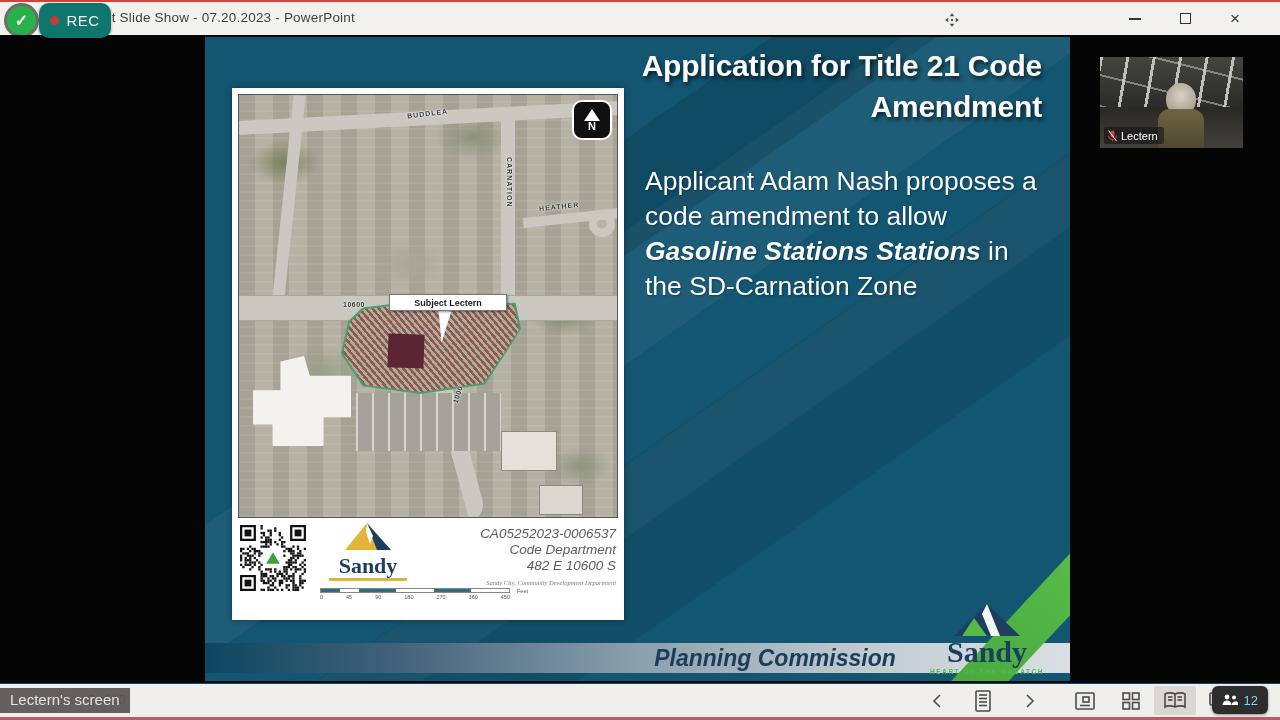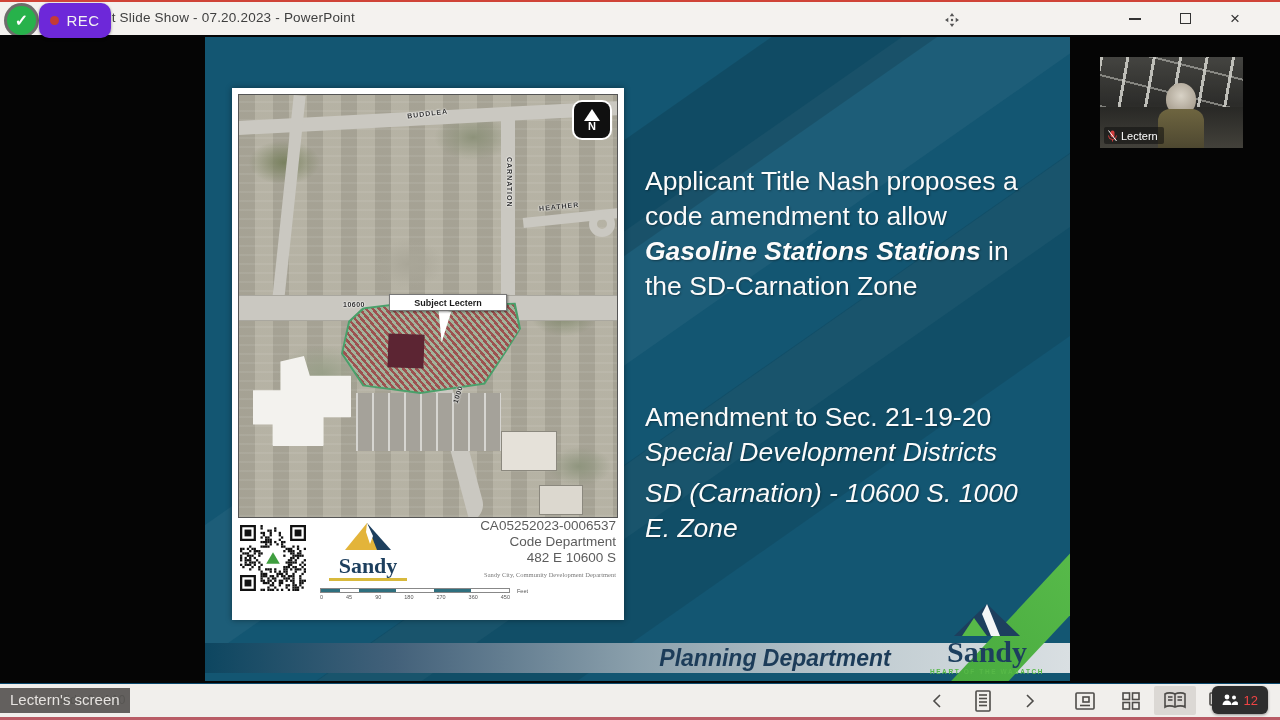--- a/index.html
+++ b/index.html
@@ -16,21 +16,21 @@
   .move-cursor { position:absolute; left:944px; top:10px; width:16px; height:16px; }
   .win-btn { position:absolute; top:0; width:46px; height:33px; display:flex; align-items:center; justify-content:center; color:#333; }
   .win-min { left:1112px; } .win-max { left:1162px; } .win-close { left:1212px; font-size:17px; }
   .min-glyph { width:12px; height:2px; background:#333; }
   .max-glyph { width:11px; height:11px; border:1.5px solid #333; }
 
   
   .shield-badge { position:absolute; left:7px; top:6px; width:29px; height:29px; border-radius:50%;
     background:#27b24b; color:#fff; font-size:16px; font-weight:bold; display:flex; align-items:center; justify-content:center;
     box-shadow:0 0 0 3px rgba(0,0,0,.55); z-index:30; }
-  .rec-pill { position:absolute; left:39px; top:3px; width:72px; height:35px; background:#6d28d9; border-radius:10px;
+  .rec-pill { position:absolute; left:39px; top:3px; width:72px; height:35px; background:#0f766e; border-radius:10px;
     display:flex; align-items:center; justify-content:center; gap:7px; z-index:29; box-shadow:0 1px 3px rgba(0,0,0,.4); }
   .rec-dot { width:9px; height:9px; border-radius:50%; background:#c43b36; }
   .rec-text { color:#f2f2f2; font-size:15px; letter-spacing:.5px; }
 
   
   .stage { position:absolute; left:0; top:35px; width:1280px; height:648px; background:#050505; }
 
   
   .slide { position:absolute; left:205px; top:2px; width:865px; height:644px; background:#135672; overflow:hidden; }
   .stripe { position:absolute; transform:rotate(-35deg); }
@@ -120,21 +120,21 @@
   .map-footer { position:relative; width:380px; height:90px; background:#fff; }
   .qr { position:absolute; left:2px; top:7px; width:66px; height:66px; }
   .map-sandy { position:absolute; left:80px; top:4px; width:100px; text-align:center; }
   .map-sandy-word { color:#1d3f5e; font-family:"Liberation Serif", serif; font-weight:bold; font-size:22px; line-height:20px; }
   .map-sandy-bar { width:78px; height:3px; background:#d8b93c; margin:2px auto 0; }
   .scalebar { position:absolute; left:82px; bottom:8px; width:190px; }
   .scale-segs { display:flex; height:5px; border:1px solid #888; }
   .scale-segs div { height:100%; }
   .scale-ticks { display:flex; justify-content:space-between; font-size:5.5px; color:#555; margin-top:1px; }
   .scale-feet { position:absolute; right:-18px; top:0; font-size:5.5px; color:#555; }
-  .map-meta { position:absolute; right:2px; top:0; text-align:right; color:#5c5c5c; }
+  .map-meta { position:absolute; right:2px; top:8px; text-align:right; font-style:italic; color:#5c5c5c; }
   .map-meta .big { font-size:13.5px; line-height:16px; }
   .map-meta .small { font-size:6.5px; color:#7a7a7a; margin-top:5px; font-family:"Liberation Serif", serif; }
 
   
   .webcam { position:absolute; left:1100px; top:57px; width:143px; height:91px; background:#262624; overflow:hidden; z-index:25; }
   .ceiling { position:absolute; left:0; top:0; width:160px; height:50px; opacity:.85;
     background:
       repeating-linear-gradient(100deg, rgba(235,235,228,.9) 0 3px, transparent 3px 26px),
       repeating-linear-gradient(14deg, rgba(225,225,218,.55) 0 2px, transparent 2px 30px),
       linear-gradient(180deg, #4a4a46, #2c2c2a); }
@@ -150,21 +150,21 @@
   
   .statusbar { position:absolute; left:0; top:683px; width:1280px; height:34px; background:#f1efec; border-top:1px solid #0c4a6e; z-index:40; }
   .slide-pos { position:absolute; left:56px; top:9px; font-size:12.5px; color:#8f8d89; }
   .screen-label { position:absolute; left:0; top:688px; height:25px; padding:3px 10px; background:rgba(78,76,74,.88);
     color:#e6e3e0; font-size:15px; z-index:45; }
   .nav-btn { position:absolute; top:0; width:40px; height:33px; display:flex; align-items:center; justify-content:center; }
   .view-btn { position:absolute; top:2px; width:42px; height:29px; display:flex; align-items:center; justify-content:center; border-radius:2px; }
   .view-active { background:#dbd8d4; }
   .pp-icon { stroke:#4e4c49; fill:none; stroke-width:1.6; }
   .participants-pill { position:absolute; right:12px; top:2px; height:28px; padding:0 10px; background:#2d2d2d; border-radius:6px;
-    display:flex; align-items:center; gap:6px; color:#ef4444; font-size:13px; z-index:46; box-shadow:0 1px 3px rgba(0,0,0,.4); }
+    display:flex; align-items:center; gap:6px; color:#7dd3fc; font-size:13px; z-index:46; box-shadow:0 1px 3px rgba(0,0,0,.4); }
 </style>
 </head>
 <body>
 
 <div id="screen">
   <div class="rec-line-top"></div>
 
   <div class="titlebar">
     <div class="titlebar-text">nt Slide Show  -  07.20.2023 - PowerPoint</div>
     <svg class="move-cursor" viewBox="0 0 16 16">
@@ -187,34 +187,32 @@
   </div>
 
   <div class="stage">
 
     <div class="slide">
       <div class="stripe s1"></div>
       <div class="stripe s2"></div>
       <div class="stripe s3"></div>
       <div class="stripe s4"></div>
 
+      <div class="slide-title">
+        <span>Application for Title 21 Code</span><br>
+        <span>Amendment</span>
+      </div>
 
       <div class="body-text p1">
-        <span>Applicant Title Nash proposes a code amendment to allow </span><span class="em-bi">Gasoline Stations Stations</span><span> in the SD-Carnation Zone</span>
+        <span>Applicant Adam Nash proposes a code amendment to allow </span><span class="em-bi">Gasoline Stations Stations</span><span> in the SD-Carnation Zone</span>
       </div>
 
-      <div class="body-text p2">
-        <span>Amendment to Sec. 21-19-20</span><br>
-        <span class="it">Special Development Districts</span>
-        <div class="p2-gap"></div>
-        <span class="it">SD (Carnation) - 10600 S. 1000 E. Zone</span>
-      </div>
 
       <div class="band"></div>
-      <div class="band-label">Planning Department</div>
+      <div class="band-label">Planning Commission</div>
       <div class="ribbon"></div>
 
       <div class="sandy-logo">
         <svg width="86" height="36" viewBox="0 0 86 36">
           <path d="M43 2 L76 34 L10 34 Z" fill="#1d3f5e"></path>
           <path d="M43 2 L56 34 L47 34 L38 12 Z" fill="#f4f6f7"></path>
           <path d="M30 16 L43 34 L18 34 Z" fill="#57b948"></path>
         </svg>
         <div class="sandy-word">Sandy</div>
         <div class="sandy-tag">HEART OF THE WASATCH</div>

